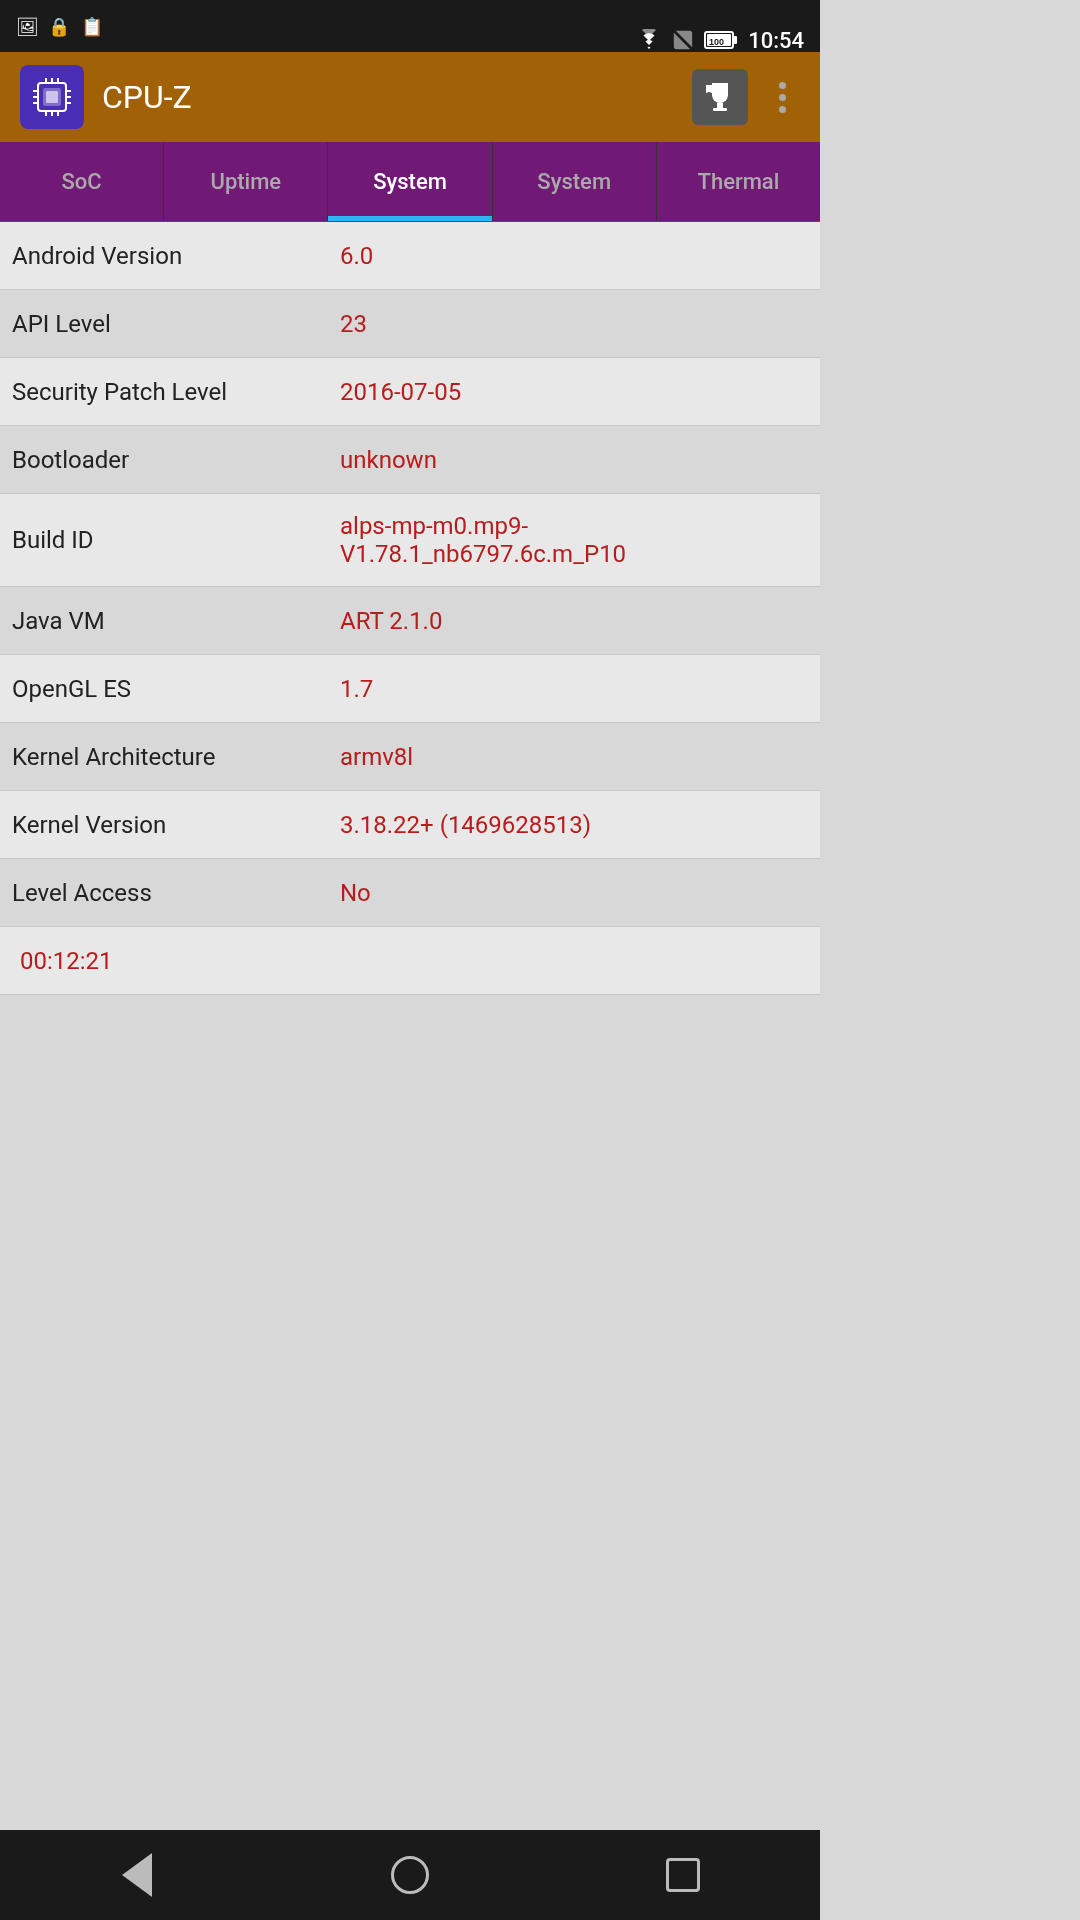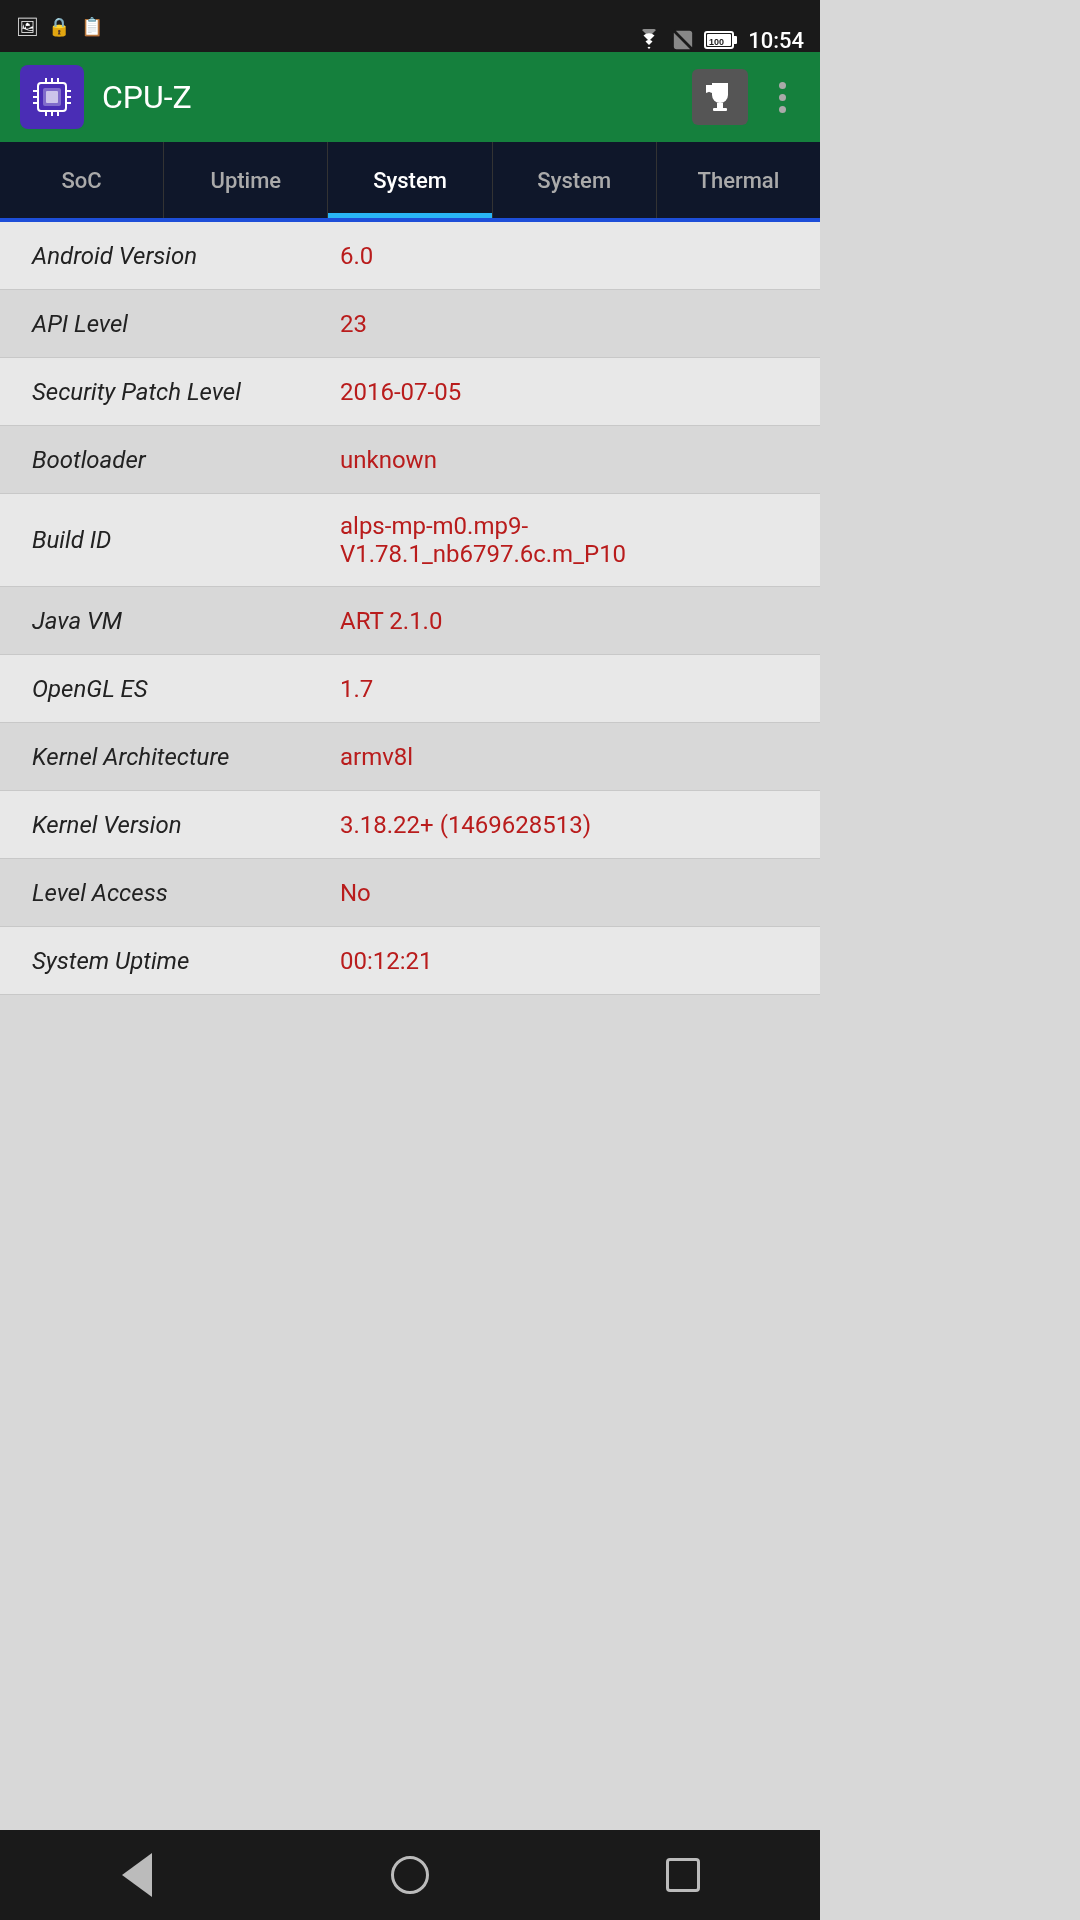--- a/index.html
+++ b/index.html
@@ -41,21 +41,21 @@
       display: flex;
       align-items: center;
       gap: 10px;
       margin-right: auto;
     }
 
     
     .app-bar {
       width: 100%;
       height: 90px;
-      background: #15803d;
+      background: #a16207;
       display: flex;
       align-items: center;
       padding: 0 20px;
       gap: 18px;
     }
     .app-icon {
       width: 64px;
       height: 64px;
       background: #4a2db5;
       border-radius: 8px;
@@ -102,23 +102,23 @@
       width: 7px;
       height: 7px;
       background: #aaa;
       border-radius: 50%;
     }
 
     
     .tabs {
       width: 100%;
       height: 80px;
-      background: #0f172a;
-      display: flex;
-      border-bottom: 4px solid #1d4ed8;
+      background: #701a75;
+      display: flex;
+      border-bottom: 1px solid #1d4ed8;
     }
     .tab {
       flex: 1;
       display: flex;
       align-items: center;
       justify-content: center;
       color: #aaa;
       font-size: 22px;
       font-weight: 500;
       cursor: pointer;
@@ -155,26 +155,25 @@
     }
     .info-row:nth-child(odd) {
       background: #e8e8e8;
     }
     .info-row:nth-child(even) {
       background: #d8d8d8;
     }
     .info-label {
       width: 320px;
       min-width: 320px;
-      padding: 18px 32px;
+      padding: 18px 12px;
       color: #222;
       font-size: 24px;
       display: flex;
       align-items: center;
-      font-style: italic;
     }
     .info-value {
       flex: 1;
       padding: 18px 20px;
       color: #b91c1c;
       font-size: 24px;
       display: flex;
       align-items: center;
     }
 
@@ -350,21 +349,20 @@
     </div>
     <div class="info-row">
       <div class="info-label">Kernel Version</div>
       <div class="info-value">3.18.22+ (1469628513)</div>
     </div>
     <div class="info-row">
       <div class="info-label">Level Access</div>
       <div class="info-value">No</div>
     </div>
     <div class="info-row">
-      <div class="info-label">System Uptime</div>
       <div class="info-value">00:12:21</div>
     </div>
   </div>
 
 <div class="bottom-nav">
   <div class="nav-btn">
     <div class="nav-triangle"></div>
   </div>
   <div class="nav-btn">
     <div class="nav-circle"></div>

